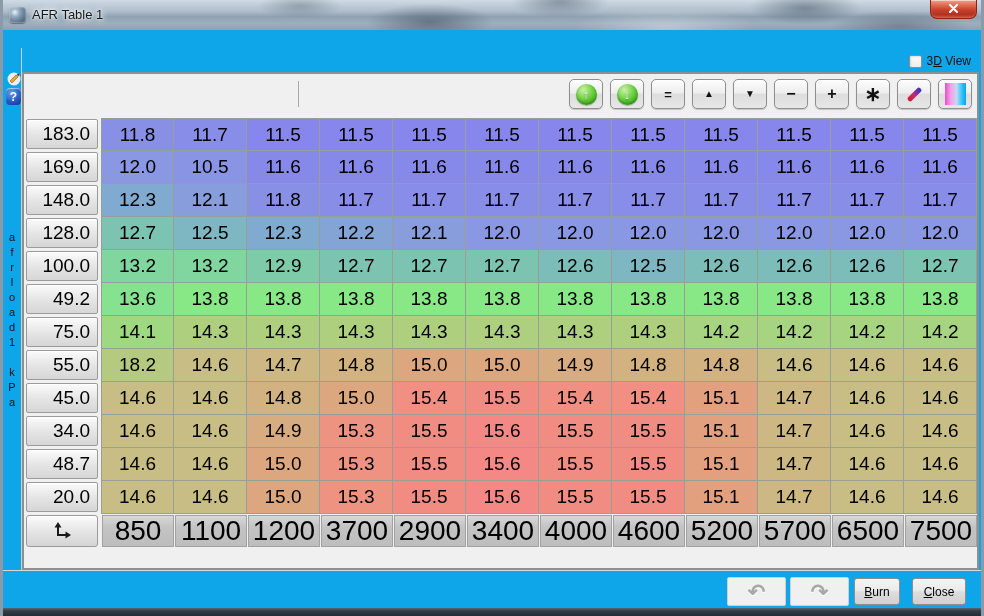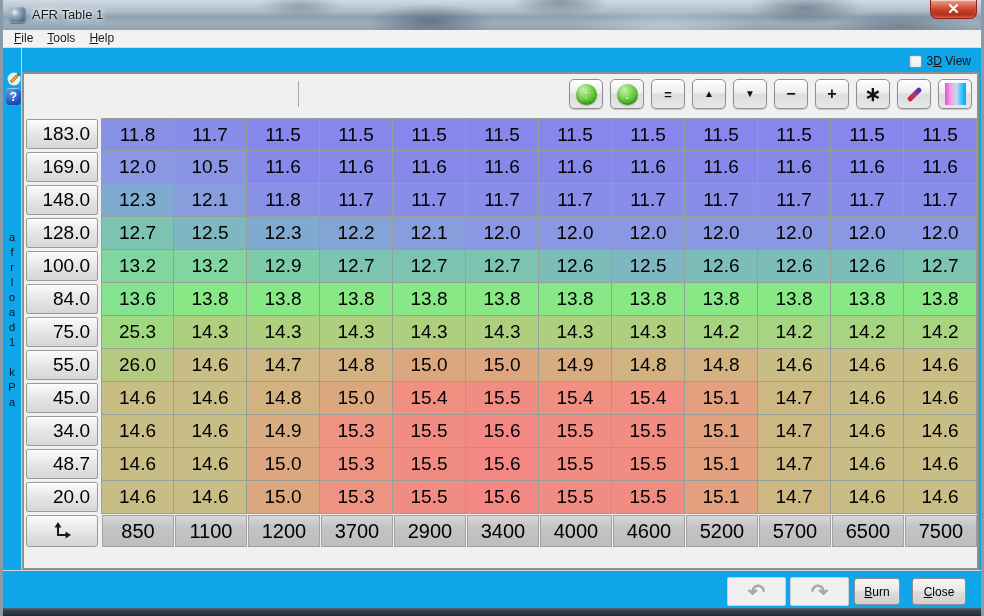--- a/index.html
+++ b/index.html
@@ -117,21 +117,21 @@
   .cell.t{border-top:1px solid #97a097;} .cell.l{border-left:1px solid #97a097;}
   .corner-btn{
     margin:1px 3px 2px 2px;border:1px solid #9b9b9b;border-radius:3px;
     background:linear-gradient(180deg,#fbfbfb,#e2e2e2 60%,#d4d4d4);
     box-shadow:inset 0 1px 0 #fff;
     display:flex;align-items:center;justify-content:center;cursor:pointer;
   }
   .rpm-btn{
     margin:1px 0 2px 1px;border:1px solid #a2a2a2;
     background:linear-gradient(180deg,#d8d8d8,#c4c4c4 35%,#bdbdbd);
-    font-size:20px;color:#000;display:flex;align-items:center;justify-content:center;cursor:pointer;
+    font-size:28px;color:#000;display:flex;align-items:center;justify-content:center;cursor:pointer;
   }
   .rpm-axis{position:absolute;left:0;top:479px;width:953px;text-align:center;font-size:11px;color:#111;}
   
   .bottom-sep{position:absolute;left:0;top:570px;width:978px;height:1px;background:#d8d8d8;}
   .icon-btn{
     position:absolute;top:577px;width:59px;height:29px;border:1px solid #cfcfcf;border-radius:2px;
     background:#f0f0f0;display:flex;align-items:center;justify-content:center;cursor:pointer;
   }
   .icon-btn span{font-size:21px;font-weight:bold;color:#a8a8a8;line-height:1;text-shadow:0 1px 0 #fff;}
   .undo-btn{left:724px;} .redo-btn{left:787px;}
@@ -158,21 +158,20 @@
   <div class="titlebar">
     <span class="app-icon"></span>
     <span class="title-text">AFR Table 1</span>
   </div>
   <div class="close-btn">
     <svg width="11" height="10" viewBox="0 0 11 10">
       <path d="M2 1 L9 8 M9 1 L2 8" stroke="#ffffff" stroke-width="2" stroke-linecap="round"></path>
     </svg>
   </div>
 
-  <div class="menubar"><span class="menu-item"><u>F</u>ile</span><span class="menu-item"><u>T</u>ools</span><span class="menu-item"><u>H</u>elp</span></div>
 
   <div class="view3d">
     <span class="checkbox"></span>
     <span id="view3dLabel">3<u>D</u> View</span>
   </div>
 
   <div class="gutter">
     <svg class="pencil-gutter" width="14" height="14" viewBox="0 0 14 14">
       <circle cx="7" cy="7" r="6.5" fill="#eceff1"></circle>
       <path d="M3 11 L9 5 L11 7 L5 13 Z" fill="#e8a33d" stroke="#8a6010" stroke-width="0.6" transform="translate(0,-2)"></path>
@@ -290,48 +289,48 @@
         <div class="cell" style="background: rgb(126, 203, 170);">12.9</div>
         <div class="cell" style="background: rgb(124, 195, 178);">12.7</div>
         <div class="cell" style="background: rgb(124, 195, 178);">12.7</div>
         <div class="cell" style="background: rgb(124, 195, 178);">12.7</div>
         <div class="cell" style="background: rgb(125, 189, 185);">12.6</div>
         <div class="cell" style="background: rgb(126, 183, 193);">12.5</div>
         <div class="cell" style="background: rgb(125, 189, 185);">12.6</div>
         <div class="cell" style="background: rgb(125, 189, 185);">12.6</div>
         <div class="cell" style="background: rgb(125, 189, 185);">12.6</div>
         <div class="cell" style="background: rgb(124, 195, 178);">12.7</div>
-        <div class="load-btn">84.0</div>
+        <div class="load-btn">49.2</div>
         <div class="cell l" style="background: rgb(133, 226, 142);">13.6</div>
         <div class="cell" style="background: rgb(136, 232, 134);">13.8</div>
         <div class="cell" style="background: rgb(136, 232, 134);">13.8</div>
         <div class="cell" style="background: rgb(136, 232, 134);">13.8</div>
         <div class="cell" style="background: rgb(136, 232, 134);">13.8</div>
         <div class="cell" style="background: rgb(136, 232, 134);">13.8</div>
         <div class="cell" style="background: rgb(136, 232, 134);">13.8</div>
         <div class="cell" style="background: rgb(136, 232, 134);">13.8</div>
         <div class="cell" style="background: rgb(136, 232, 134);">13.8</div>
         <div class="cell" style="background: rgb(136, 232, 134);">13.8</div>
         <div class="cell" style="background: rgb(136, 232, 134);">13.8</div>
         <div class="cell" style="background: rgb(136, 232, 134);">13.8</div>
         <div class="load-btn">75.0</div>
-        <div class="cell l" style="background: rgb(158, 217, 129);">25.3</div>
+        <div class="cell l" style="background: rgb(158, 217, 129);">14.1</div>
         <div class="cell" style="background: rgb(173, 207, 126);">14.3</div>
         <div class="cell" style="background: rgb(173, 207, 126);">14.3</div>
         <div class="cell" style="background: rgb(173, 207, 126);">14.3</div>
         <div class="cell" style="background: rgb(173, 207, 126);">14.3</div>
         <div class="cell" style="background: rgb(173, 207, 126);">14.3</div>
         <div class="cell" style="background: rgb(173, 207, 126);">14.3</div>
         <div class="cell" style="background: rgb(173, 207, 126);">14.3</div>
         <div class="cell" style="background: rgb(166, 212, 128);">14.2</div>
         <div class="cell" style="background: rgb(166, 212, 128);">14.2</div>
         <div class="cell" style="background: rgb(166, 212, 128);">14.2</div>
         <div class="cell" style="background: rgb(166, 212, 128);">14.2</div>
         <div class="load-btn">55.0</div>
-        <div class="cell l" style="background: rgb(182, 201, 128);">26.0</div>
+        <div class="cell l" style="background: rgb(182, 201, 128);">18.2</div>
         <div class="cell" style="background: rgb(200, 189, 132);">14.6</div>
         <div class="cell" style="background: rgb(205, 184, 131);">14.7</div>
         <div class="cell" style="background: rgb(210, 178, 129);">14.8</div>
         <div class="cell" style="background: rgb(220, 167, 126);">15.0</div>
         <div class="cell" style="background: rgb(220, 167, 126);">15.0</div>
         <div class="cell" style="background: rgb(215, 172, 128);">14.9</div>
         <div class="cell" style="background: rgb(210, 178, 129);">14.8</div>
         <div class="cell" style="background: rgb(210, 178, 129);">14.8</div>
         <div class="cell" style="background: rgb(200, 189, 132);">14.6</div>
         <div class="cell" style="background: rgb(200, 189, 132);">14.6</div>

